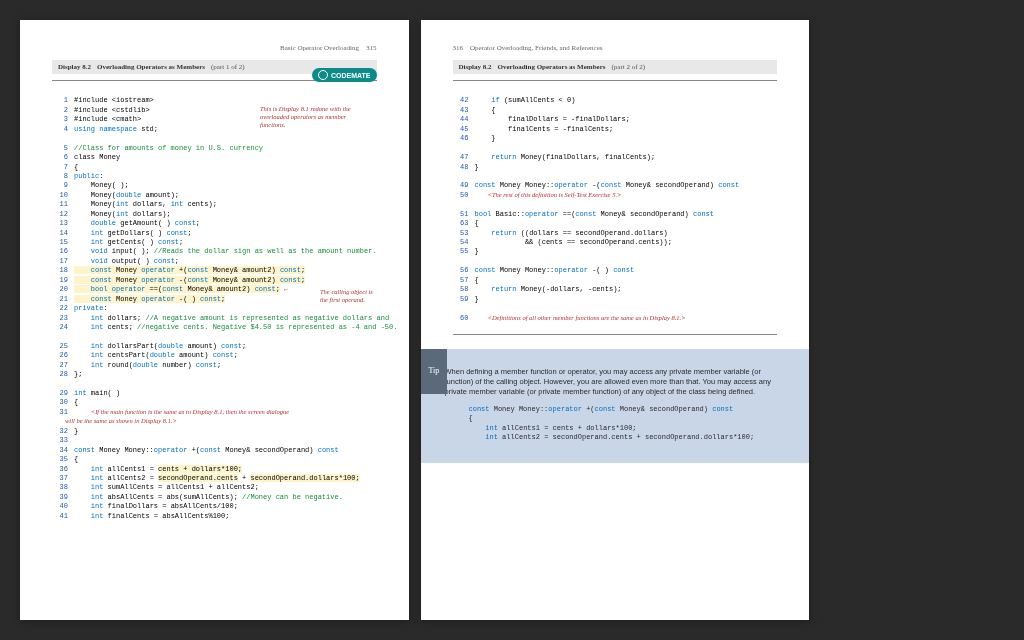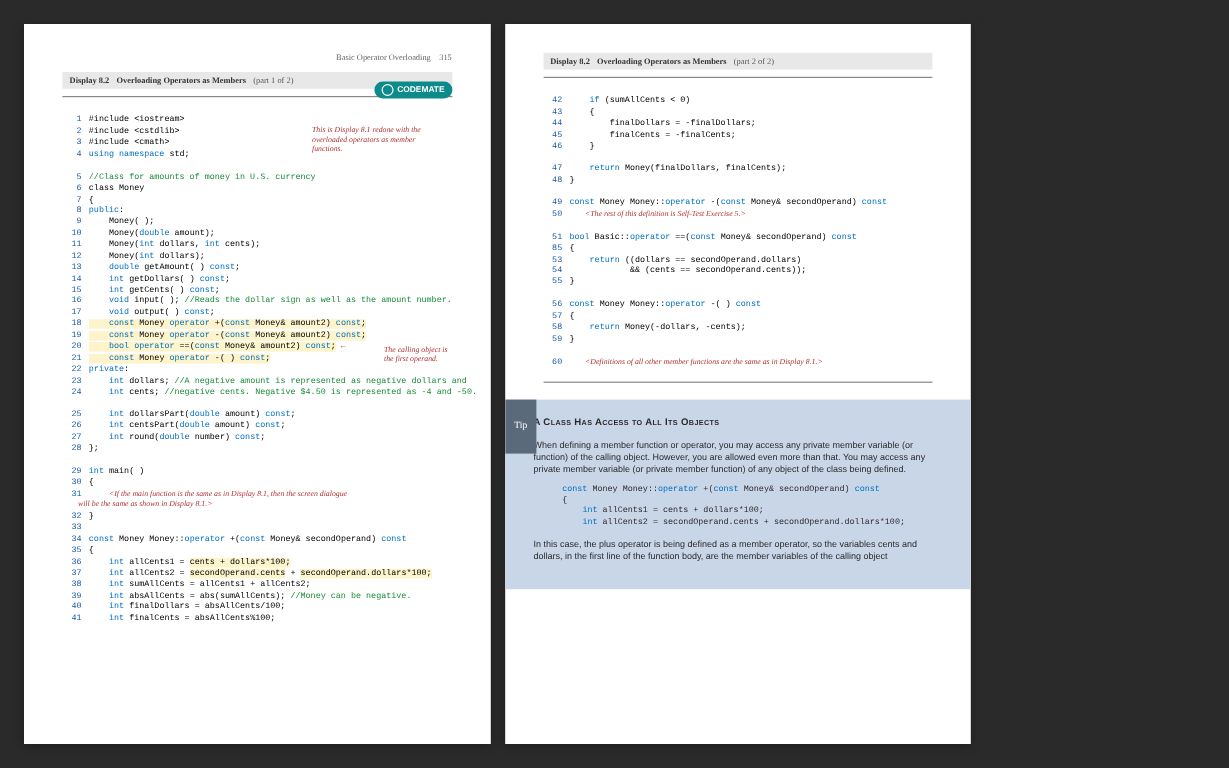--- a/index.html
+++ b/index.html
@@ -93,59 +93,61 @@
 <span class="ln">36</span><span>    </span><span class="kw">int</span><span> allCents1 = </span><span class="hl">cents + dollars*100;</span>
 <span class="ln">37</span><span>    </span><span class="kw">int</span><span> allCents2 = </span><span class="hl">secondOperand.cents</span><span> + </span><span class="hl">secondOperand.dollars*100;</span>
 <span class="ln">38</span><span>    </span><span class="kw">int</span><span> sumAllCents = allCents1 + allCents2;</span>
 <span class="ln">39</span><span>    </span><span class="kw">int</span><span> absAllCents = abs(sumAllCents); </span><span class="cm">//Money can be negative.</span>
 <span class="ln">40</span><span>    </span><span class="kw">int</span><span> finalDollars = absAllCents/100;</span>
 <span class="ln">41</span><span>    </span><span class="kw">int</span><span> finalCents = absAllCents%100;</span>
  </div>
 </div>
 
 <div class="page">
+ <div class="hdr">
+  <span><span>316</span>&nbsp;&nbsp;&nbsp;&nbsp;<span class="t">Operator Overloading, Friends, and References</span></span>
+  <span></span>
+ </div>
  <div class="display-bar">
   <b>Display 8.2</b>
   <b>Overloading Operators as Members</b>
   <span class="part">(part 2 of 2)</span>
  </div>
  <hr class="hr">
  <div class="code">
 <span class="ln">42</span><span>    </span><span class="kw">if</span><span> (sumAllCents &lt; 0)</span>
 <span class="ln">43</span><span>    {</span>
 <span class="ln">44</span><span>        finalDollars = -finalDollars;</span>
 <span class="ln">45</span><span>        finalCents = -finalCents;</span>
 <span class="ln">46</span><span>    }</span>
 
 <span class="ln">47</span><span>    </span><span class="kw">return</span><span> Money(finalDollars, finalCents);</span>
 <span class="ln">48</span><span>}</span>
 
 <span class="ln">49</span><span class="kw">const</span><span> Money Money::</span><span class="kw">operator</span><span> -(</span><span class="kw">const</span><span> Money&amp; secondOperand) </span><span class="kw">const</span>
 <span class="ln">50</span><span class="note">        &lt;The rest of this definition is Self-Test Exercise 5.&gt;</span>
 
 <span class="ln">51</span><span class="kw">bool</span><span> Basic::</span><span class="kw">operator</span><span> ==(</span><span class="kw">const</span><span> Money&amp; secondOperand) </span><span class="kw">const</span>
-<span class="ln">85</span><span>{</span>
+<span class="ln">63</span><span>{</span>
 <span class="ln">53</span><span>    </span><span class="kw">return</span><span> ((dollars == secondOperand.dollars)</span>
 <span class="ln">54</span><span>            &amp;&amp; (cents == secondOperand.cents));</span>
 <span class="ln">55</span><span>}</span>
 
 <span class="ln">56</span><span class="kw">const</span><span> Money Money::</span><span class="kw">operator</span><span> -( ) </span><span class="kw">const</span>
 <span class="ln">57</span><span>{</span>
 <span class="ln">58</span><span>    </span><span class="kw">return</span><span> Money(-dollars, -cents);</span>
 <span class="ln">59</span><span>}</span>
 
 <span class="ln">60</span><span class="note">        &lt;Definitions of all other member functions are the same as in Display 8.1.&gt;</span>
  </div>
  <hr class="hr">
 
  <div class="tip">
   <div class="tip-tab">Tip</div>
-  <h4>A Class Has Access to All Its Objects</h4>
   <p>When defining a member function or operator, you may access any private member variable (or function) of the calling object. However, you are allowed even more than that. You may access any private member variable (or private member function) of any object of the class being defined.</p>
   <div class="tcode"><span class="kw">const</span><span> Money Money::</span><span class="kw">operator</span><span> +(</span><span class="kw">const</span><span> Money&amp; secondOperand) </span><span class="kw">const</span>
 <span>{</span>
 <span>    </span><span class="kw">int</span><span> allCents1 = cents + dollars*100;</span>
 <span>    </span><span class="kw">int</span><span> allCents2 = secondOperand.cents + secondOperand.dollars*100;</span></div>
-  <p>In this case, the plus operator is being defined as a member operator, so the variables cents and dollars, in the first line of the function body, are the member variables of the calling object</p>
  </div>
 </div>
 
 </div>
 
 </body></html>

